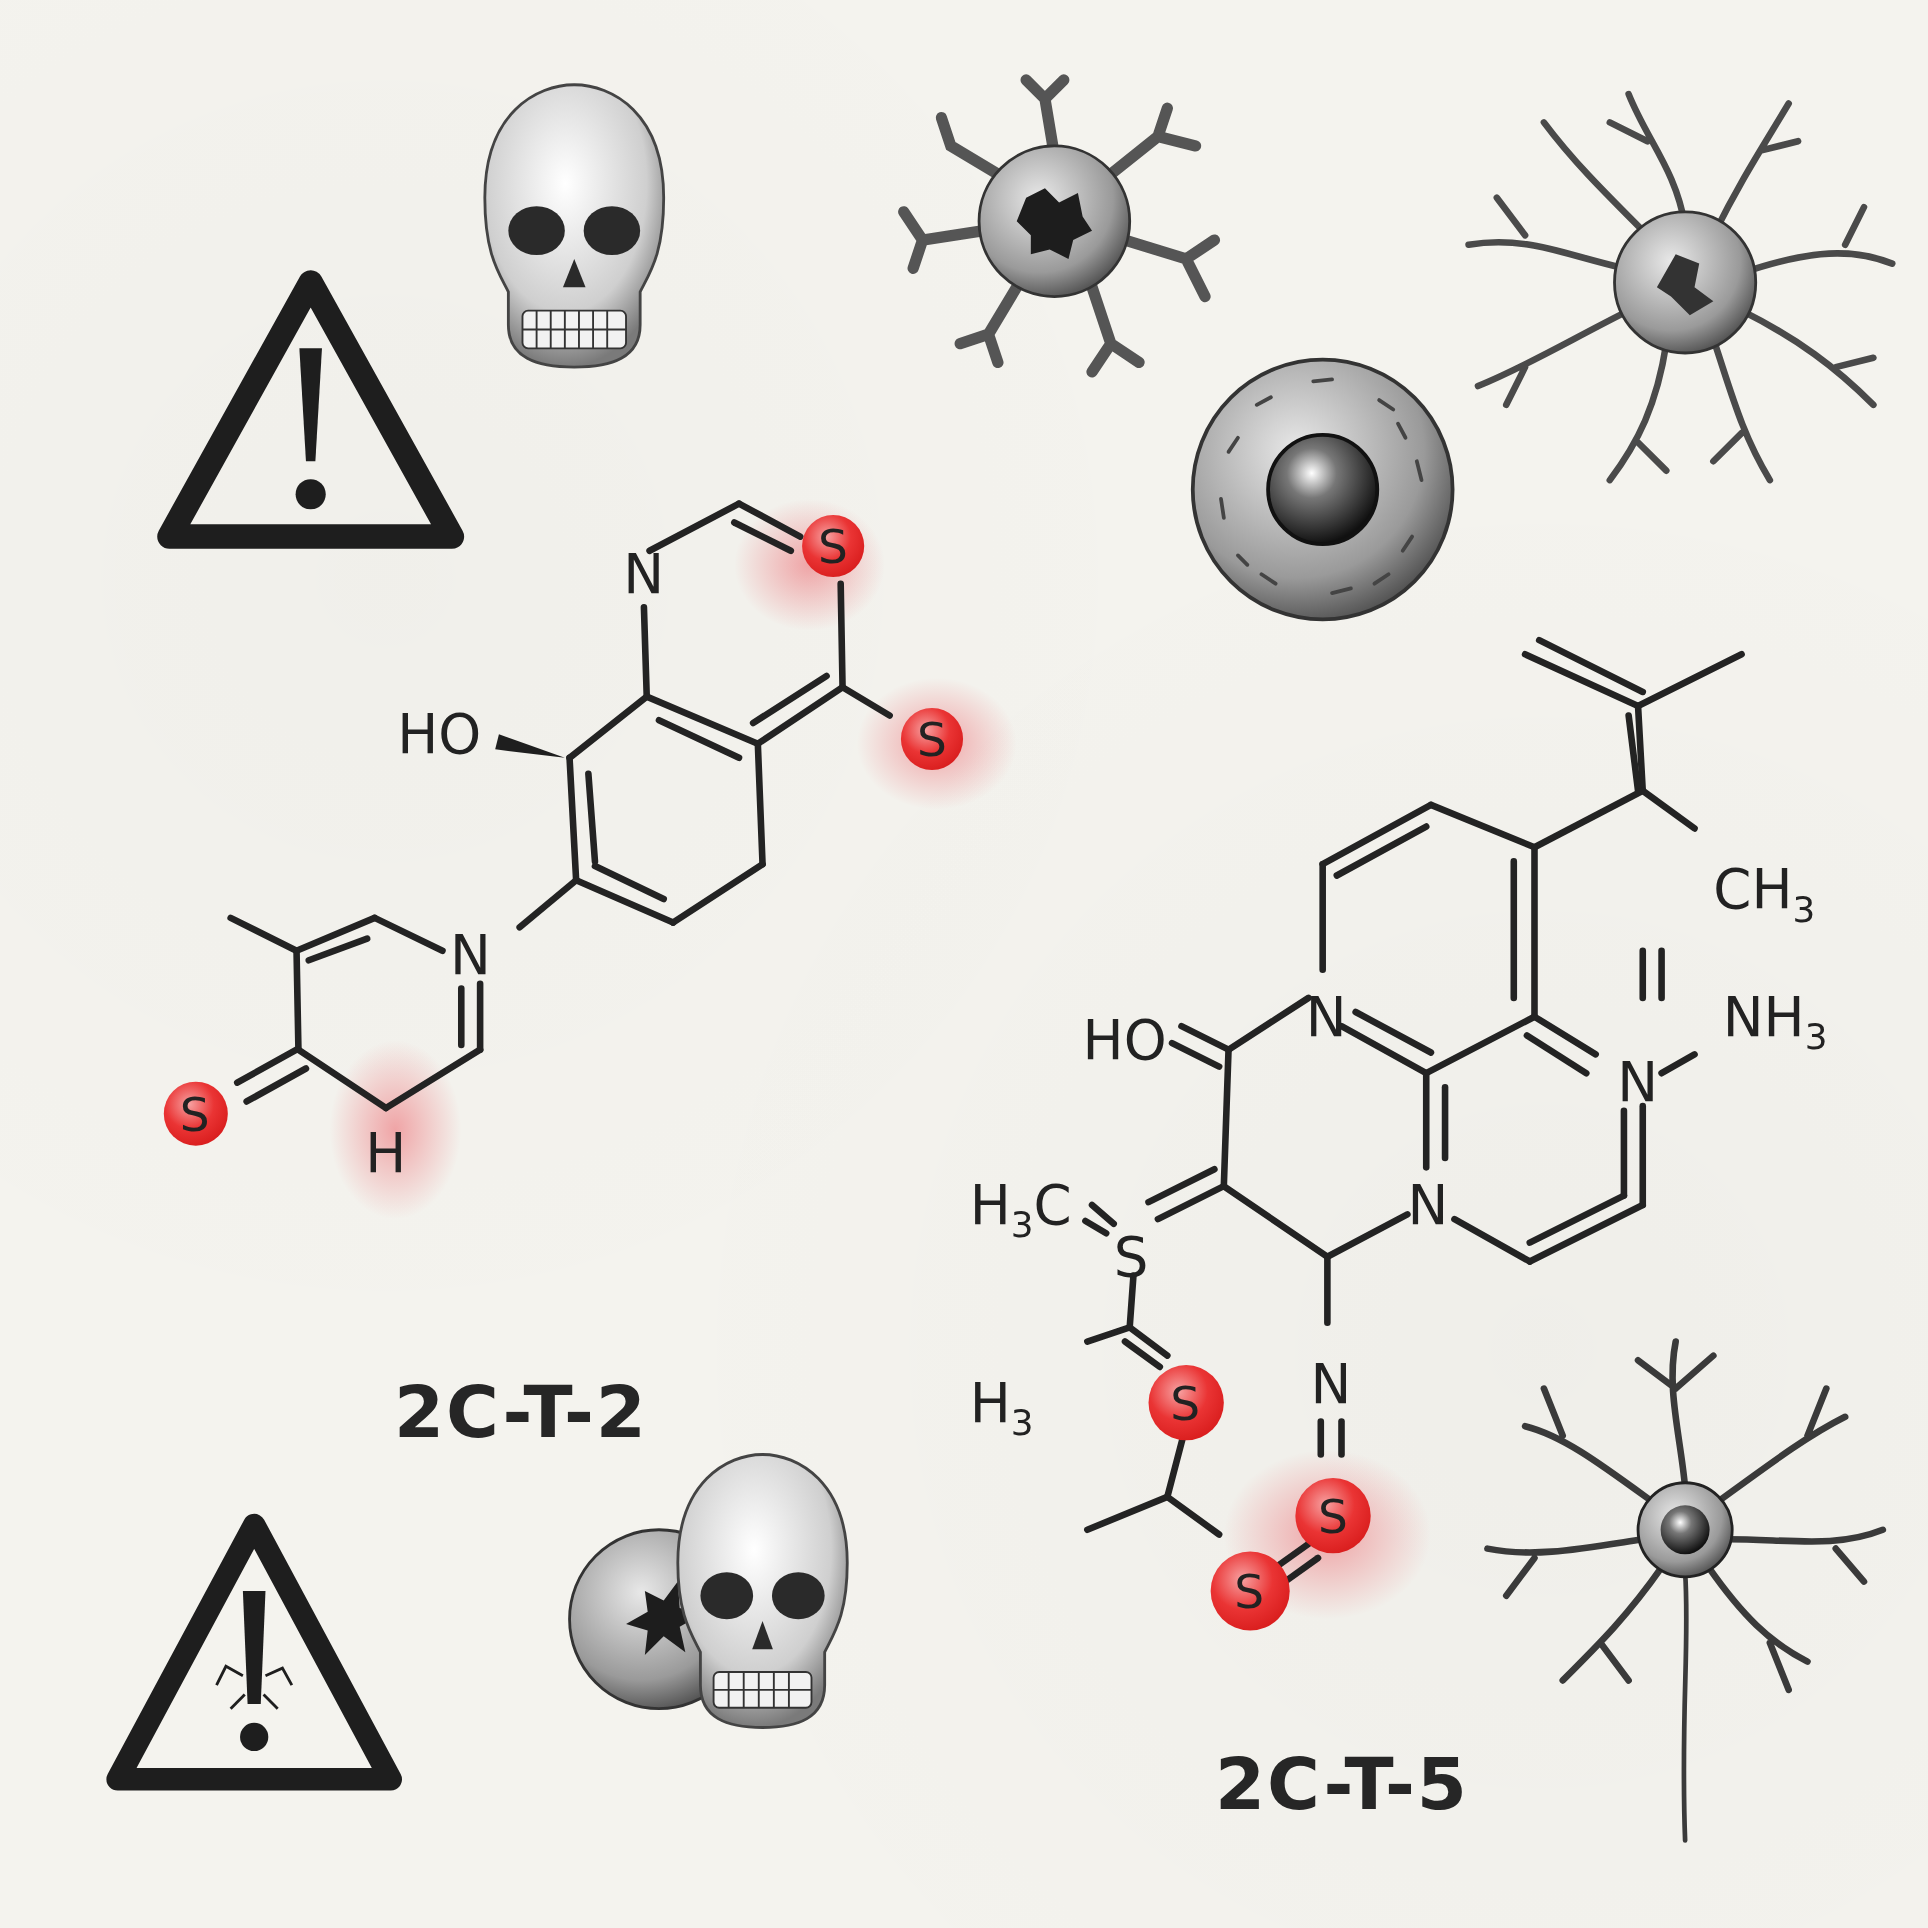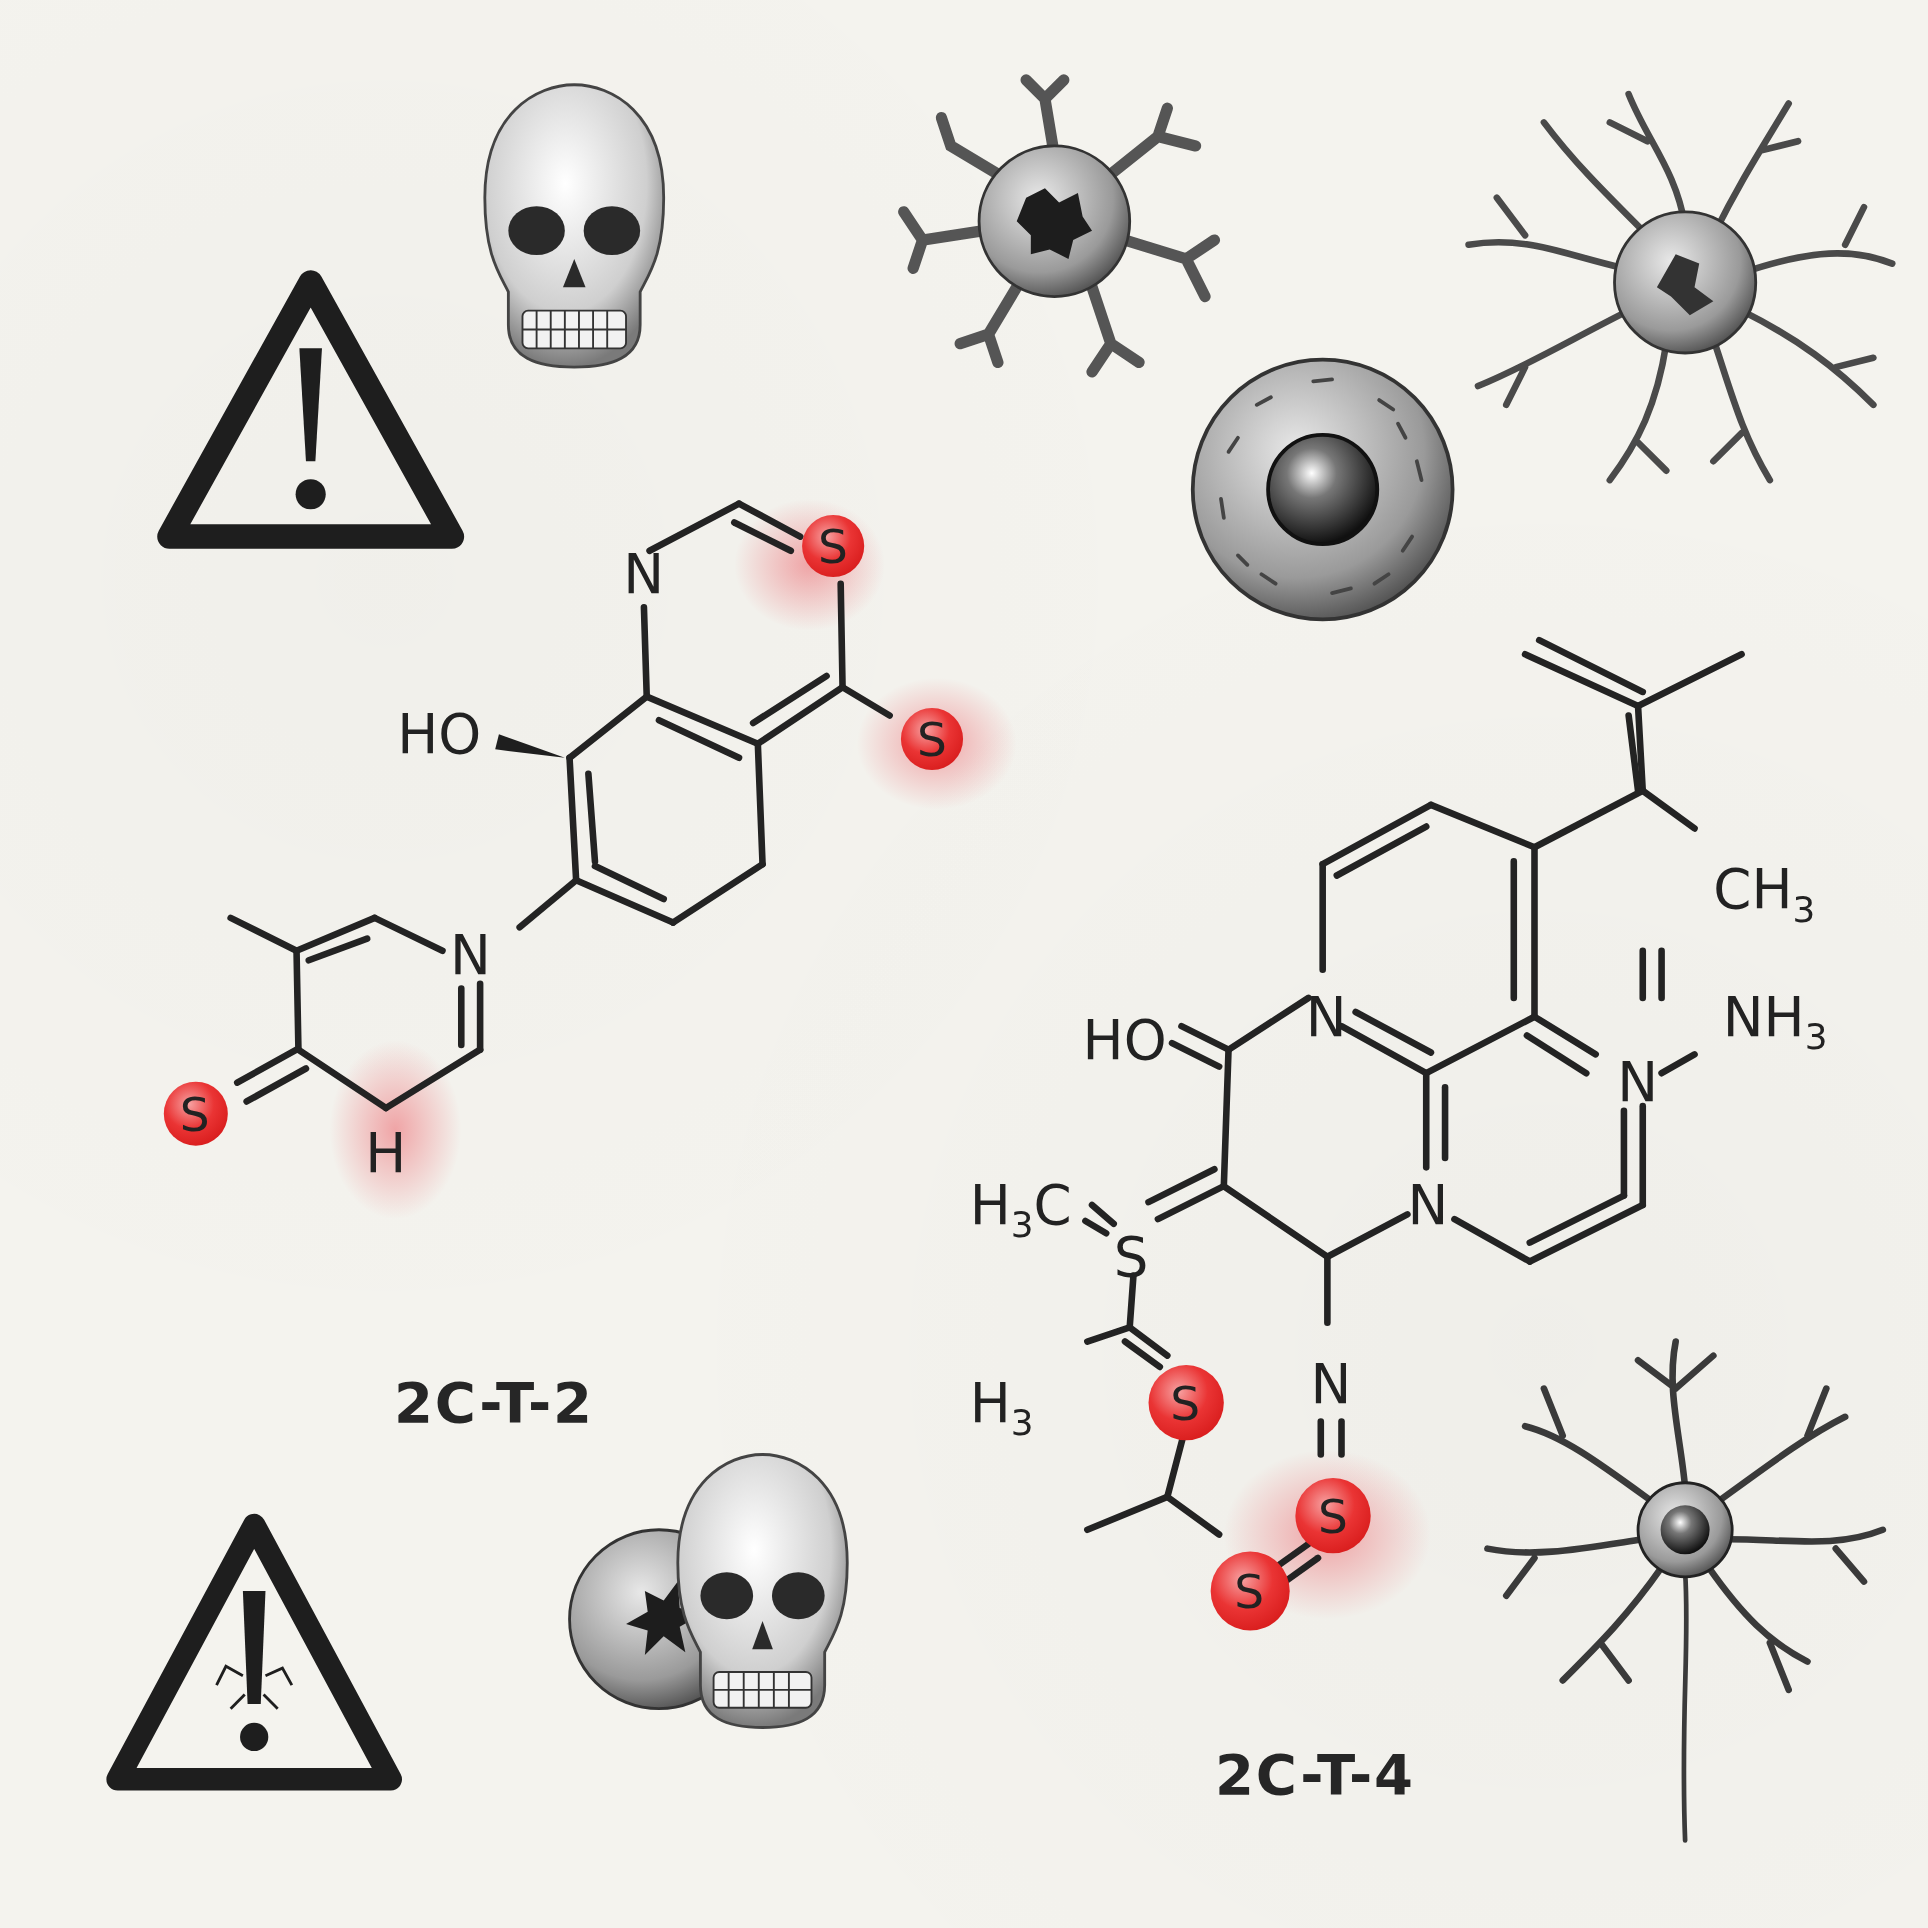--- a/index.html
+++ b/index.html
@@ -14,21 +14,21 @@
         radial-gradient(circle at 20% 30%, rgba(0,0,0,0.015), transparent 40%),
         radial-gradient(circle at 80% 70%, rgba(0,0,0,0.02), transparent 45%),
         #f4f3ee;
     }
     svg.layer { position: absolute; left: 0; top: 0; width: 1928px; height: 1928px; }
     .atom { font-family: "DejaVu Sans", sans-serif; font-size: 58px; fill: #222; }
     .atom-s { font-family: "DejaVu Sans", sans-serif; font-size: 50px; fill: #222; }
     .sub { font-size: 38px; }
     .label {
       position: absolute; font-family: "DejaVu Sans", sans-serif; font-weight: bold;
-      font-size: 56px; color: #262626; letter-spacing: 1.9px;
+      font-size: 72px; color: #262626; letter-spacing: 1.9px;
     }
     .bond { stroke: #232323; stroke-width: 7; stroke-linecap: round; fill: none; }
   </style>
 </head>
 <body>
 
 <div class="paper"></div>
 
 <svg class="layer" viewBox="0 0 2048 2048">
   <defs>
@@ -313,14 +313,14 @@
   <text class="atom" x="1030" y="1300"><tspan>H</tspan><tspan class="sub" dy="14">3</tspan><tspan dy="-14">C</tspan></text>
   <text class="atom" x="1183" y="1355">S</text>
   <text class="atom" x="1030" y="1510"><tspan>H</tspan><tspan class="sub" dy="14">3</tspan></text>
   <text class="atom-s" x="1243" y="1508">S</text>
   <text class="atom-s" x="1400" y="1628">S</text>
   <text class="atom-s" x="1311" y="1708">S</text>
   <text class="atom" x="1392" y="1490">N</text>
 </svg>
 
 <div class="label" style="left:394px; top:1370px;">2C-T-2</div>
-<div class="label" style="left:1215px; top:1742px;">2C-T-4</div>
+<div class="label" style="left:1215px; top:1742px;">2C-T-5</div>
 
 
 </body></html>

